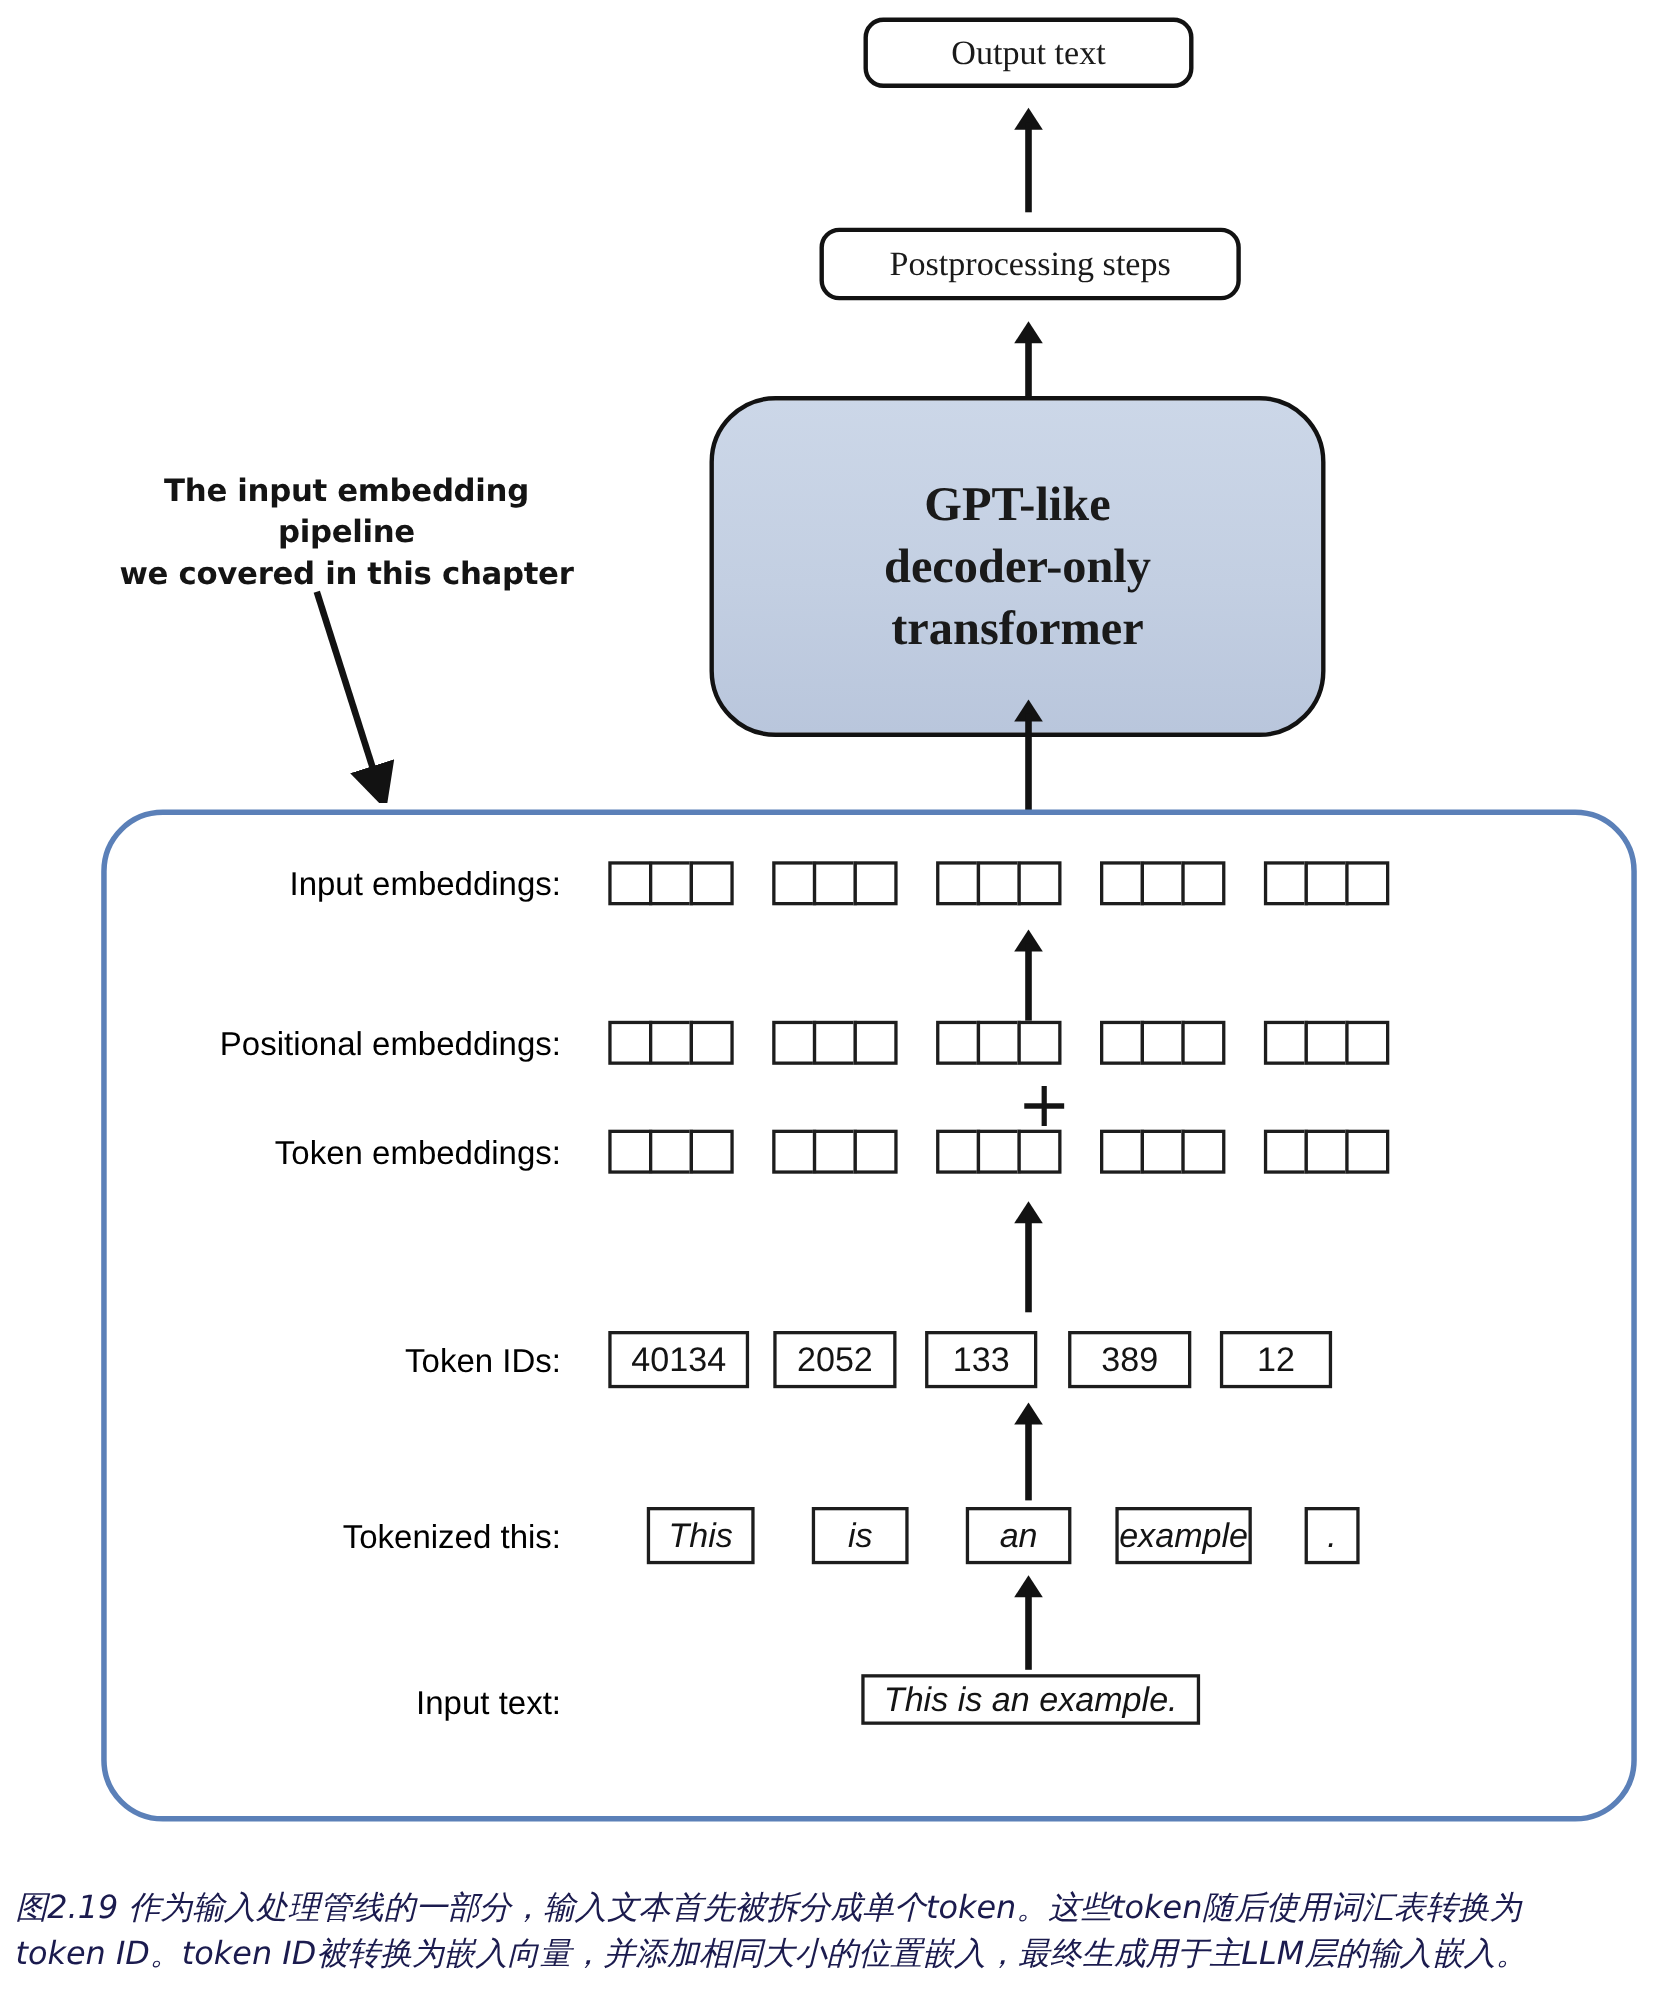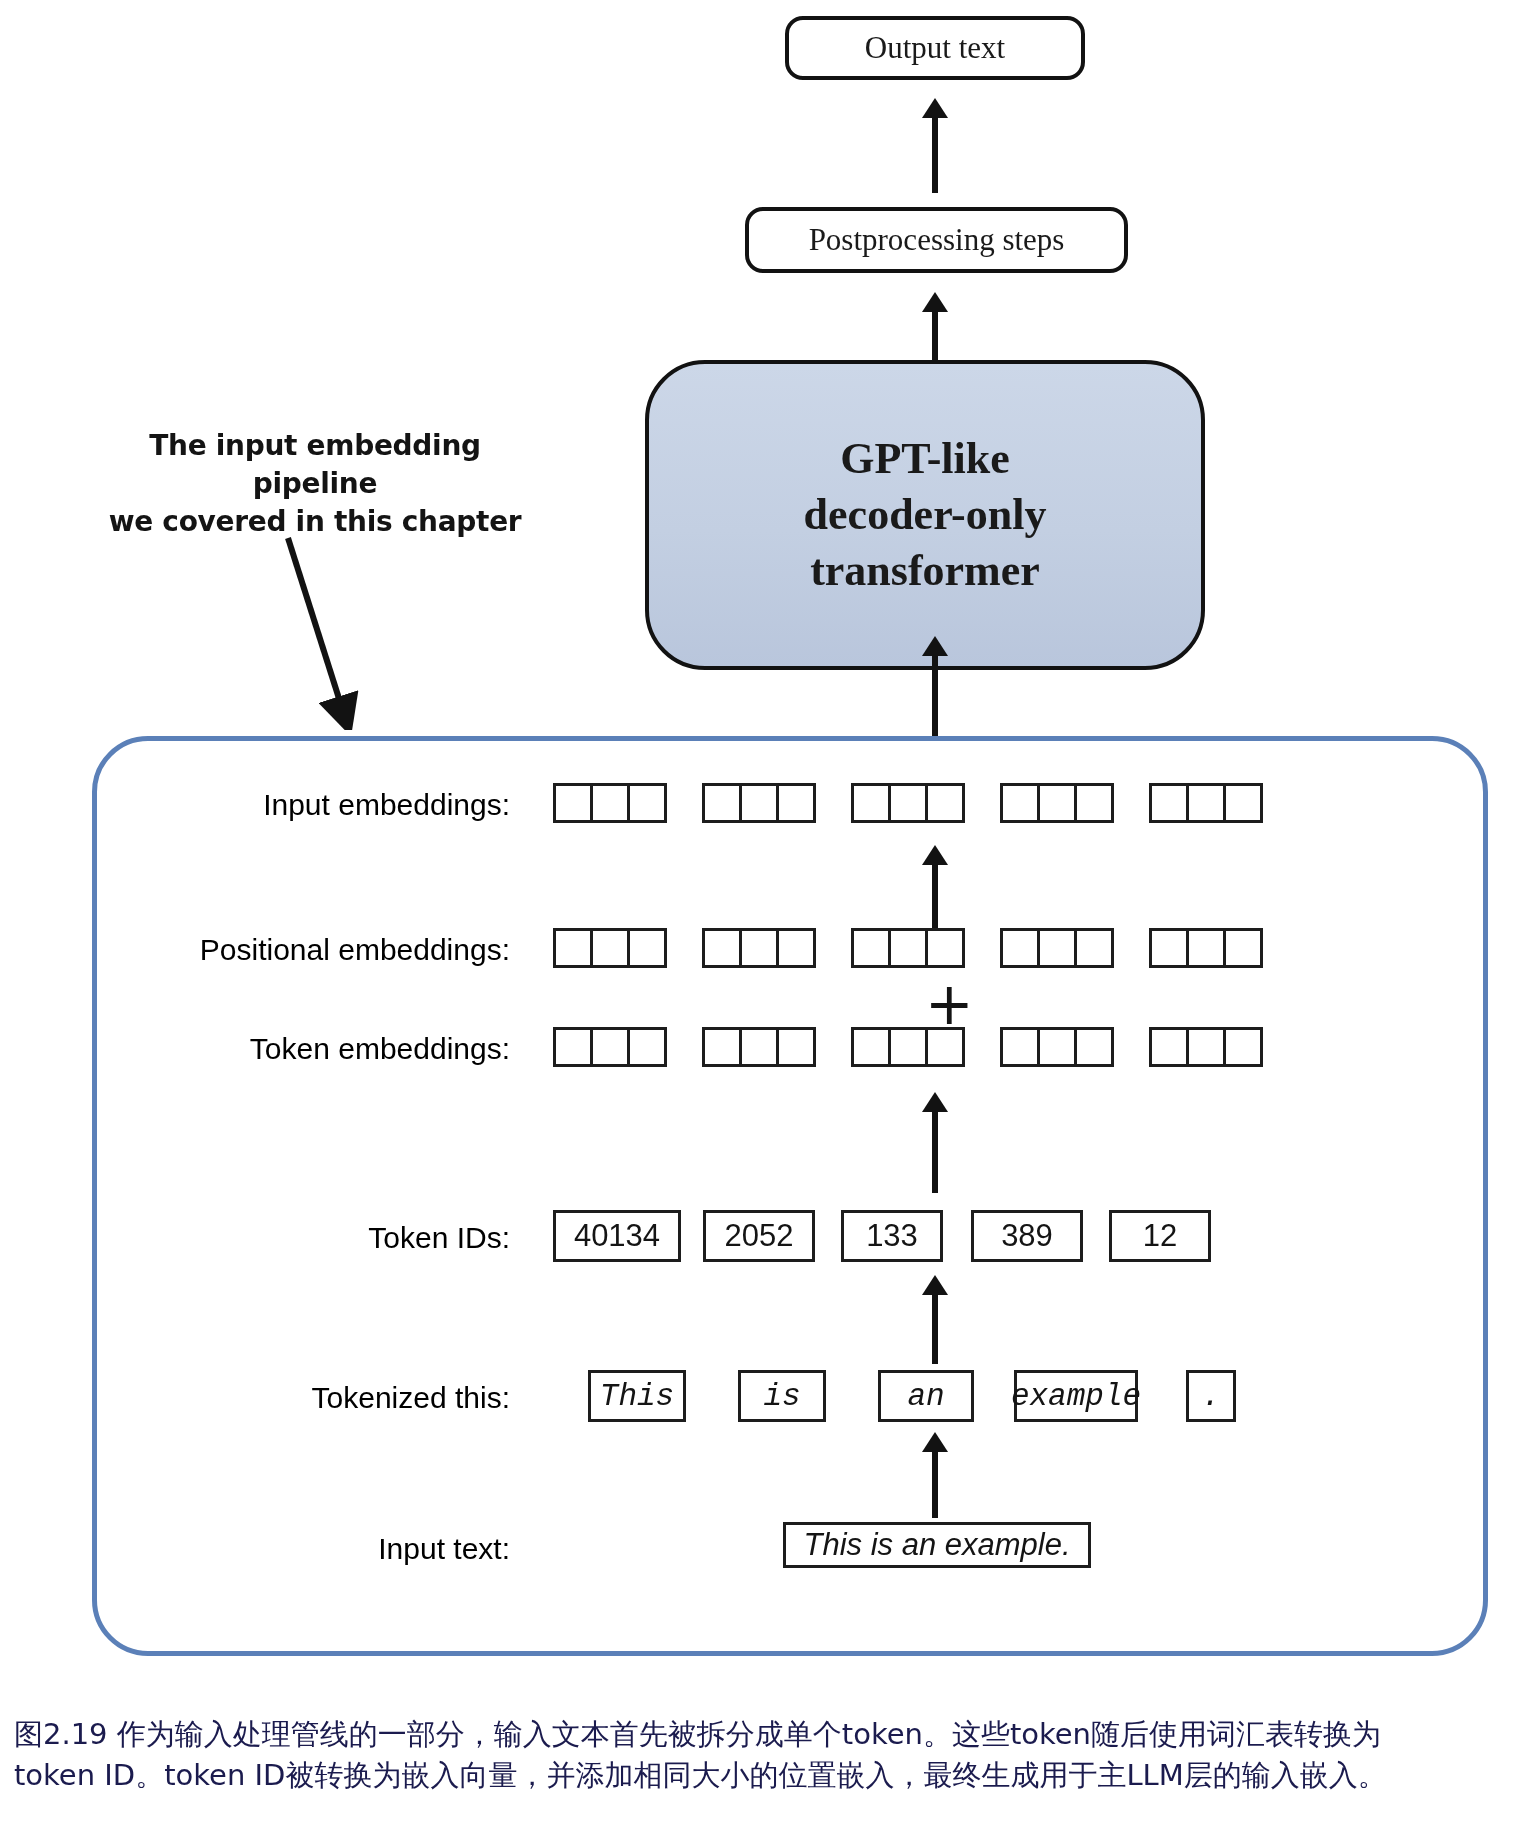--- a/index.html
+++ b/index.html
@@ -149,21 +149,21 @@
   
   #caption {
     position: absolute;
     left: 14px; top: 1714px;
     width: 1490px;
     font-size: 29px;
     line-height: 1.42;
     color: #1b1b4e;
     font-family: "DejaVu Sans", "Liberation Sans", sans-serif;
   }
-  #caption span { display: block; }
+  #caption span { display: block; font-style: italic; }
 </style>
 </head>
 <body>
 
 <div class="pill" id="output-text-box">
   <span>Output text</span>
 </div>
 
 <div class="v-arrow" style="left:935px; top:98px; height:95px;">
   <div class="head"></div>
@@ -318,21 +318,21 @@
     <div class="val-box" style="width: 102px; margin-right: 0px;">12</div>
   </div>
 
 <div class="v-arrow" style="left:935px; top:1275px; height:88px;">
   <div class="head"></div>
   <div class="shaft" style="height:76px;"></div>
 </div>
 
 <div class="row-label" style="left:150px; top:1381px; width:360px;">Tokenized this:</div>
 
-<div class="val-row" id="row-tokenized-text" style="left:588px; top:1370px;font-family:Liberation Mono, monospace;">
+<div class="val-row" id="row-tokenized-text" style="left:588px; top:1370px;">
     <div class="val-box italic" style="width: 98px; margin-right: 52px;">This</div>
     <div class="val-box italic" style="width: 88px; margin-right: 52px;">is</div>
     <div class="val-box italic" style="width: 96px; margin-right: 40px;">an</div>
     <div class="val-box italic" style="width: 124px; margin-right: 48px;">example</div>
     <div class="val-box italic" style="width: 50px; margin-right: 0px;">.</div>
   </div>
 
 <div class="v-arrow" style="left:935px; top:1432px; height:85px;">
   <div class="head"></div>
   <div class="shaft" style="height:73px;"></div>

